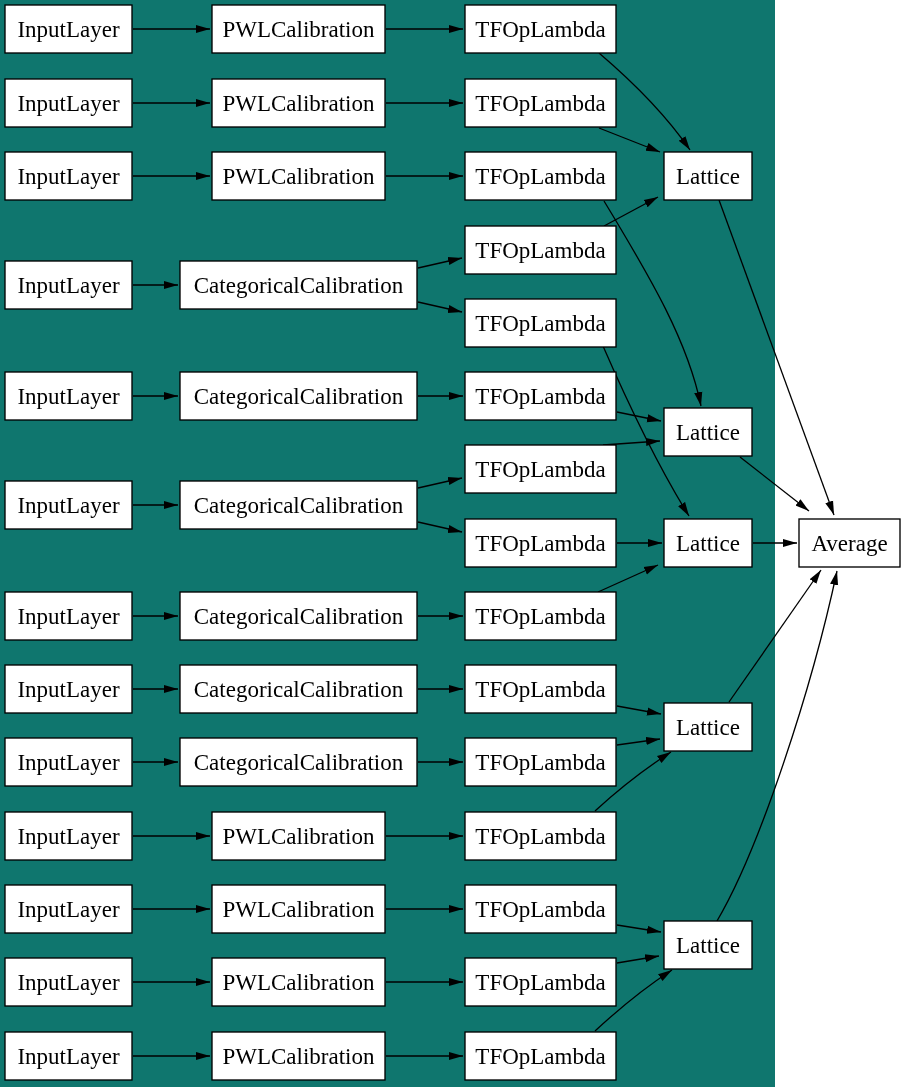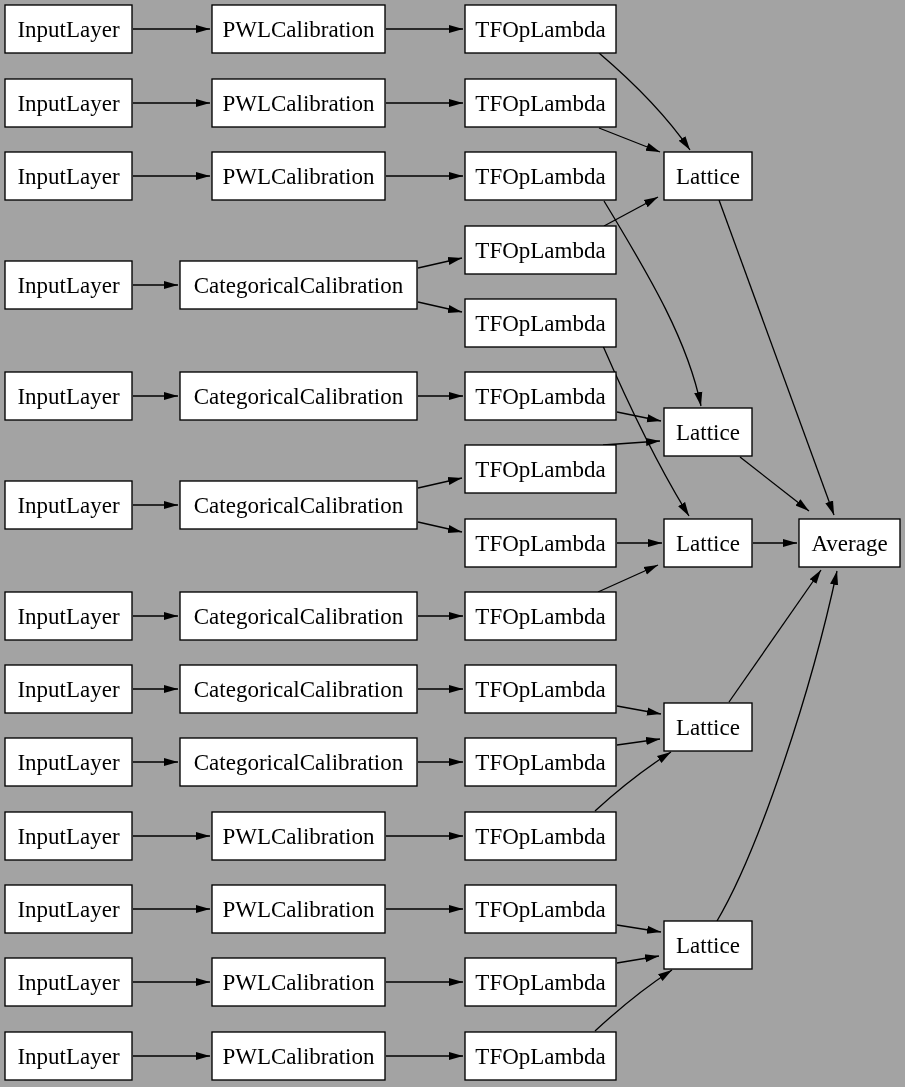--- a/index.html
+++ b/index.html
@@ -1,23 +1,23 @@
 <!DOCTYPE html>
 <html><head>
 <meta charset="utf-8">
 <style>
   html, body {
     margin: 0;
     padding: 0;
     background: #ffffff;
   }
   #canvas-wrap {
-    width: 905px;
+    width: 775px;
     height: 1087px;
-    background: #a3a3a3;
+    background: #0f766e;
     position: relative;
   }
   svg { display: block; }
   .node-rect {
     fill: #ffffff;
     stroke: #000000;
     stroke-width: 1.35;
   }
   .node-label {
     font-family: "Liberation Serif", "DejaVu Serif", serif;

